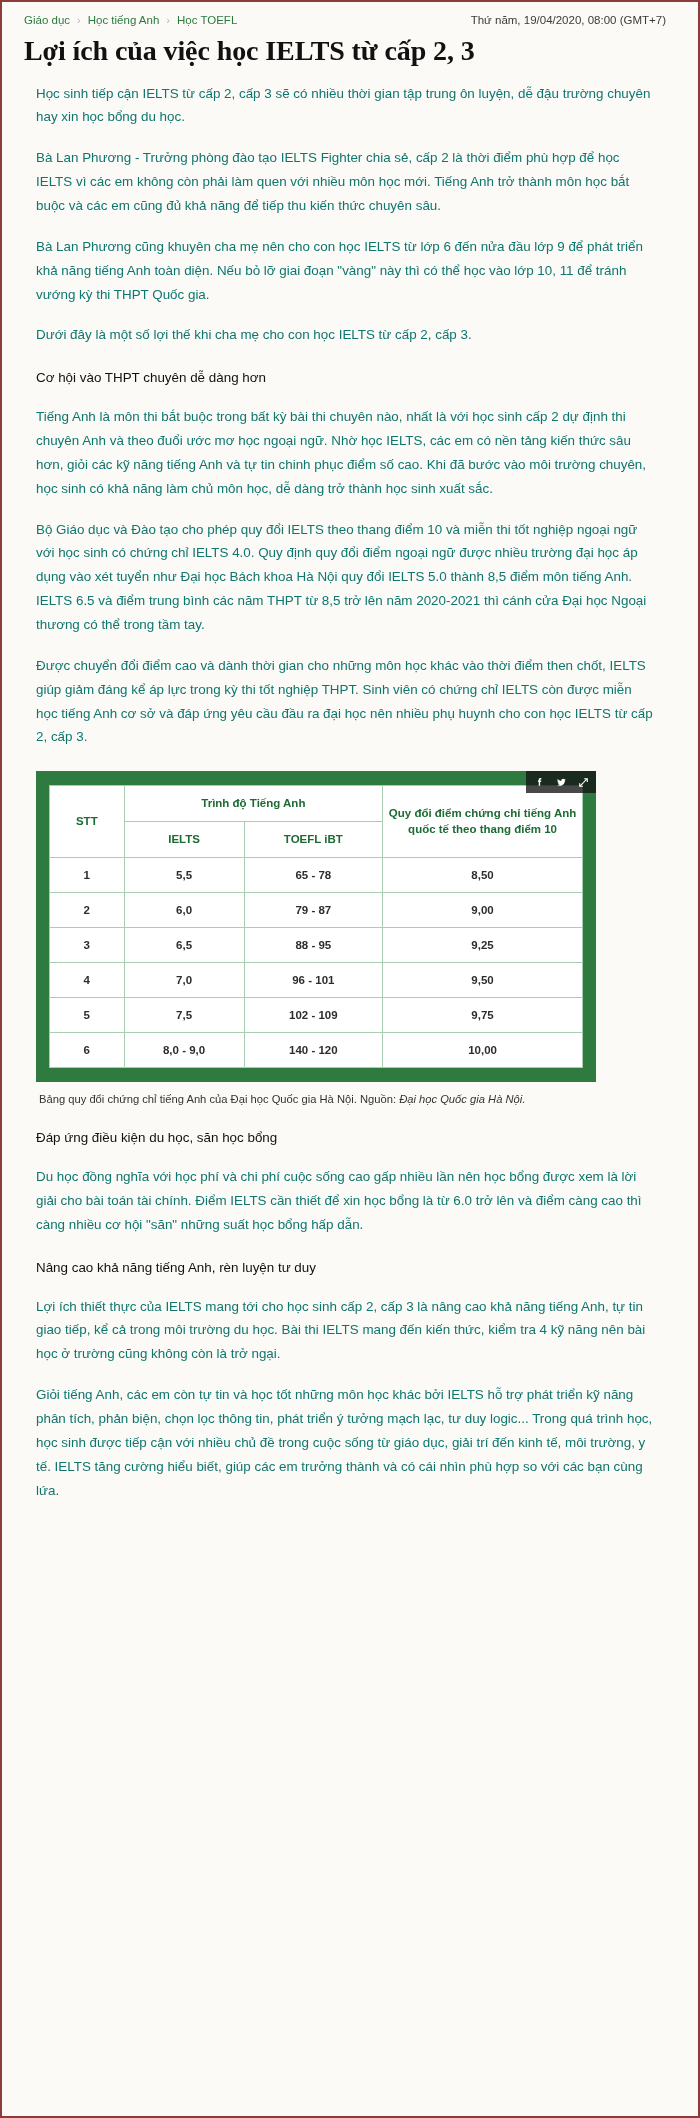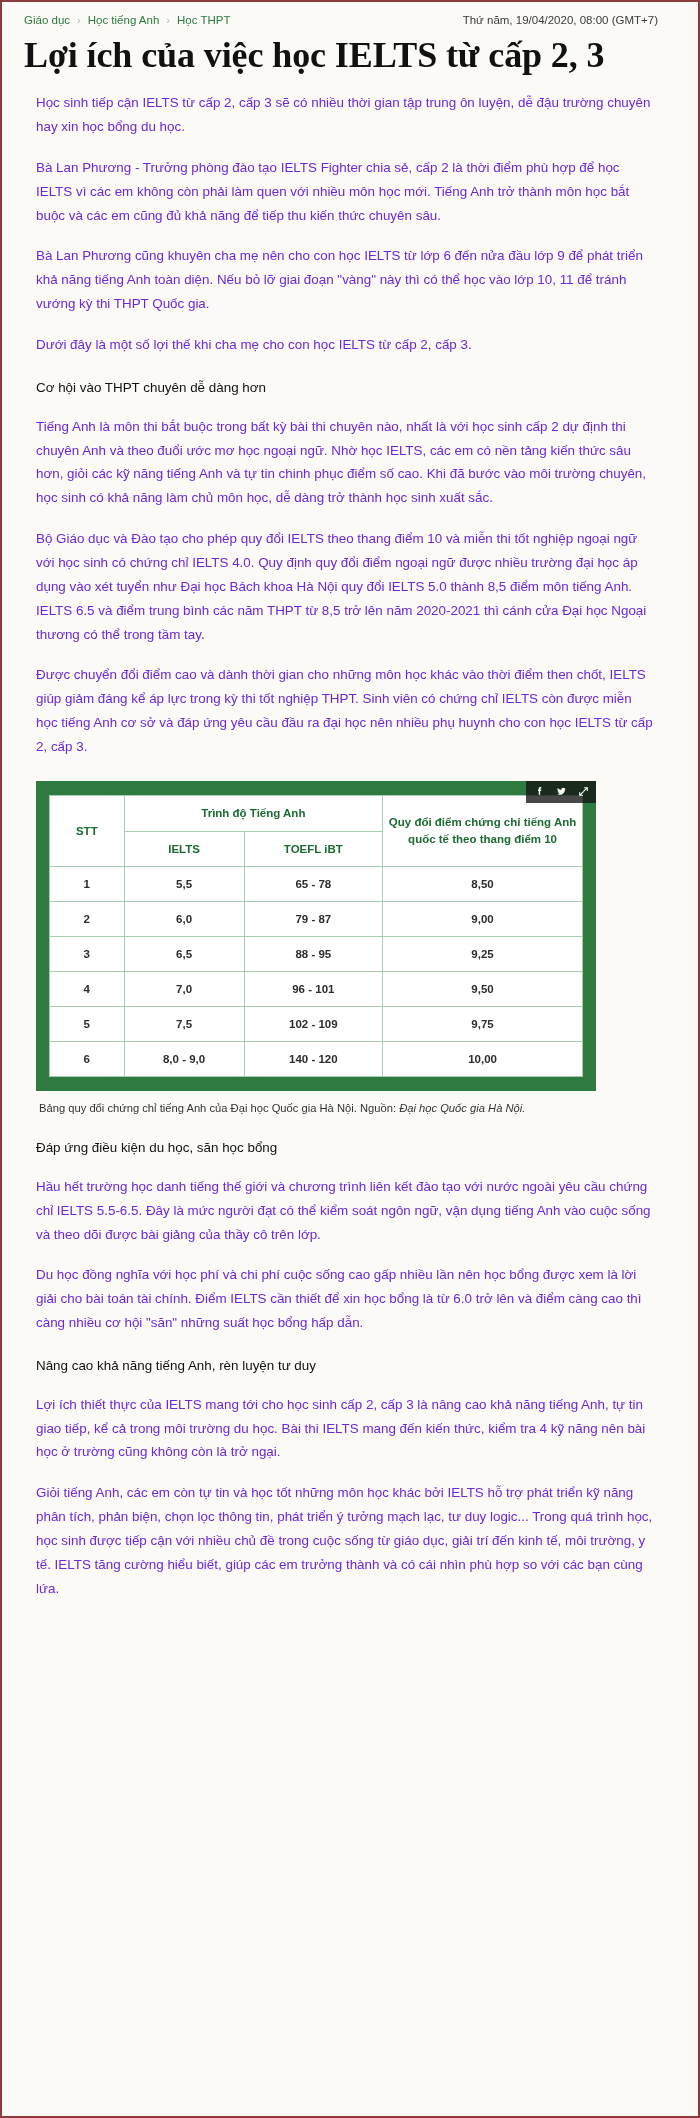--- a/index.html
+++ b/index.html
@@ -21,21 +21,21 @@
     padding: 0;
     position: relative;
     overflow: hidden;
   }
 
   
   .topbar {
     display: flex;
     align-items: flex-end;
     justify-content: space-between;
-    padding: 12px 36px 4px 22px;
+    padding: 12px 28px 4px 22px;
   }
   .crumbs { display: flex; align-items: center; font-size: 11.5px; }
   .crumb {
     color: #2b7a3d;
     text-decoration: none;
     white-space: nowrap;
   }
   .crumb.last { color: #2b7a3d; }
   .crumb-sep {
     color: #b6b6b6;
@@ -45,34 +45,34 @@
   .timestamp {
     font-size: 11.5px;
     color: #3b3b3b;
     white-space: nowrap;
     padding-right: 4px;
   }
 
   
   .headline {
     font-family: "Liberation Serif", serif;
-    font-size: 36px;
+    font-size: 28px;
     line-height: 1.2;
     font-weight: 700;
     color: #111111;
     margin: 4px 22px 14px 22px;
     letter-spacing: -0.1px;
   }
 
   
   .article { padding: 0 34px 0 34px; }
   .article p {
     font-size: 13.4px;
     line-height: 1.78;
-    color: #6d28d9;
+    color: #0f766e;
     margin: 0 8px 17px 0;
     text-align: left;
   }
   .article h3 {
     font-size: 13.4px;
     line-height: 1.7;
     font-weight: 400;
     color: #111111;
     margin: 20px 0 15px 0;
   }
@@ -150,21 +150,21 @@
 <body>
 
 <div class="page">
 
   <div class="topbar">
     <div class="crumbs">
       <a class="crumb" href="#">Giáo dục</a>
       <span class="crumb-sep">›</span>
       <a class="crumb" href="#">Học tiếng Anh</a>
       <span class="crumb-sep">›</span>
-      <a class="crumb last" href="#">Học THPT</a>
+      <a class="crumb last" href="#">Học TOEFL</a>
     </div>
     <div class="timestamp">Thứ năm, 19/04/2020, 08:00 (GMT+7)</div>
   </div>
 
   <h1 class="headline">Lợi ích của việc học IELTS từ cấp 2, 3</h1>
 
   <div class="article">
 
     <p>Học sinh tiếp cận IELTS từ cấp 2, cấp 3 sẽ có nhiều thời gian tập trung ôn luyện, dễ đậu trường chuyên hay xin học bổng du học.</p>
     <p>Bà Lan Phương - Trưởng phòng đào tạo IELTS Fighter chia sẻ, cấp 2 là thời điểm phù hợp để học IELTS vì các em không còn phải làm quen với nhiều môn học mới. Tiếng Anh trở thành môn học bắt buộc và các em cũng đủ khả năng để tiếp thu kiến thức chuyên sâu.</p>
@@ -256,21 +256,20 @@
           </tbody>
         </table>
       </div>
 
       <figcaption>
         <span>Bảng quy đổi chứng chỉ tiếng Anh của Đại học Quốc gia Hà Nội. Nguồn: </span><span class="src">Đại học Quốc gia Hà Nội.</span>
       </figcaption>
     </figure>
 
     <h3>Đáp ứng điều kiện du học, săn học bổng</h3>
-    <p>Hầu hết trường học danh tiếng thế giới và chương trình liên kết đào tạo với nước ngoài yêu cầu chứng chỉ IELTS 5.5-6.5. Đây là mức người đạt có thể kiểm soát ngôn ngữ, vận dụng tiếng Anh vào cuộc sống và theo dõi được bài giảng của thầy cô trên lớp.</p>
     <p>Du học đồng nghĩa với học phí và chi phí cuộc sống cao gấp nhiều lần nên học bổng được xem là lời giải cho bài toán tài chính. Điểm IELTS cần thiết để xin học bổng là từ 6.0 trở lên và điểm càng cao thì càng nhiều cơ hội "săn" những suất học bổng hấp dẫn.</p>
 
     <h3>Nâng cao khả năng tiếng Anh, rèn luyện tư duy</h3>
     <p>Lợi ích thiết thực của IELTS mang tới cho học sinh cấp 2, cấp 3 là nâng cao khả năng tiếng Anh, tự tin giao tiếp, kể cả trong môi trường du học. Bài thi IELTS mang đến kiến thức, kiểm tra 4 kỹ năng nên bài học ở trường cũng không còn là trở ngại.</p>
     <p>Giỏi tiếng Anh, các em còn tự tin và học tốt những môn học khác bởi IELTS hỗ trợ phát triển kỹ năng phân tích, phản biện, chọn lọc thông tin, phát triển ý tưởng mạch lạc, tư duy logic... Trong quá trình học, học sinh được tiếp cận với nhiều chủ đề trong cuộc sống từ giáo dục, giải trí đến kinh tế, môi trường, y tế. IELTS tăng cường hiểu biết, giúp các em trưởng thành và có cái nhìn phù hợp so với các bạn cùng lứa.</p>
 
   </div>
 </div>
 
 </body></html>

